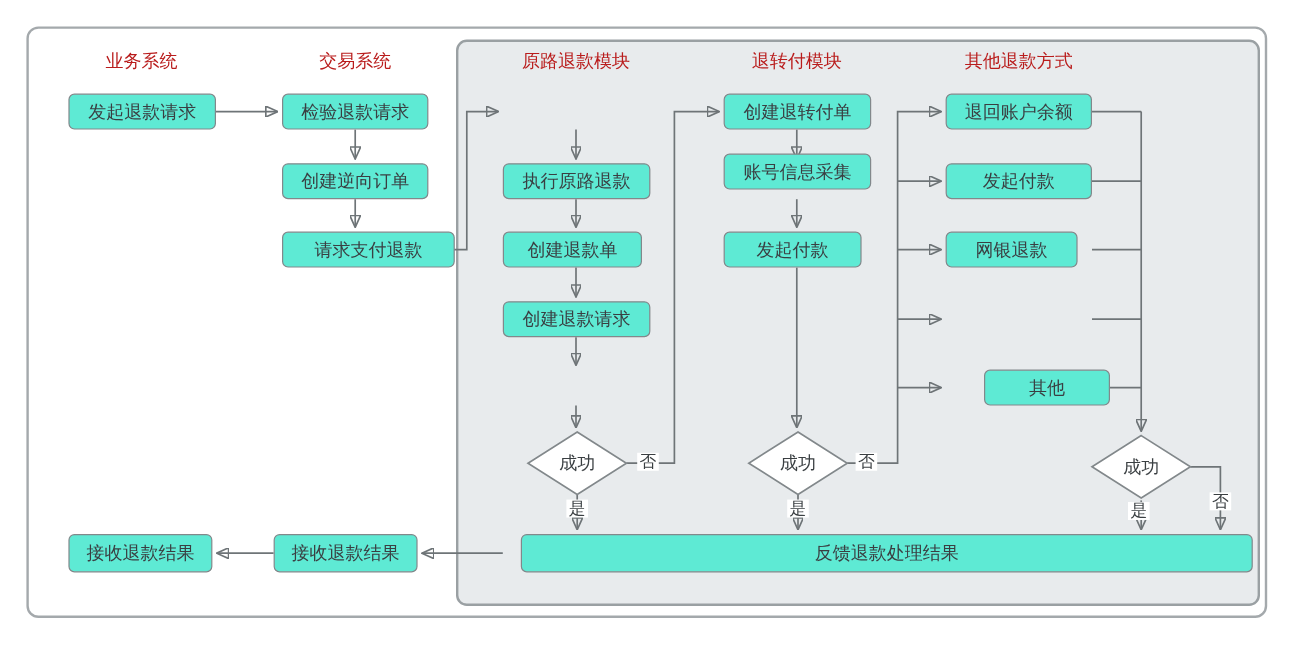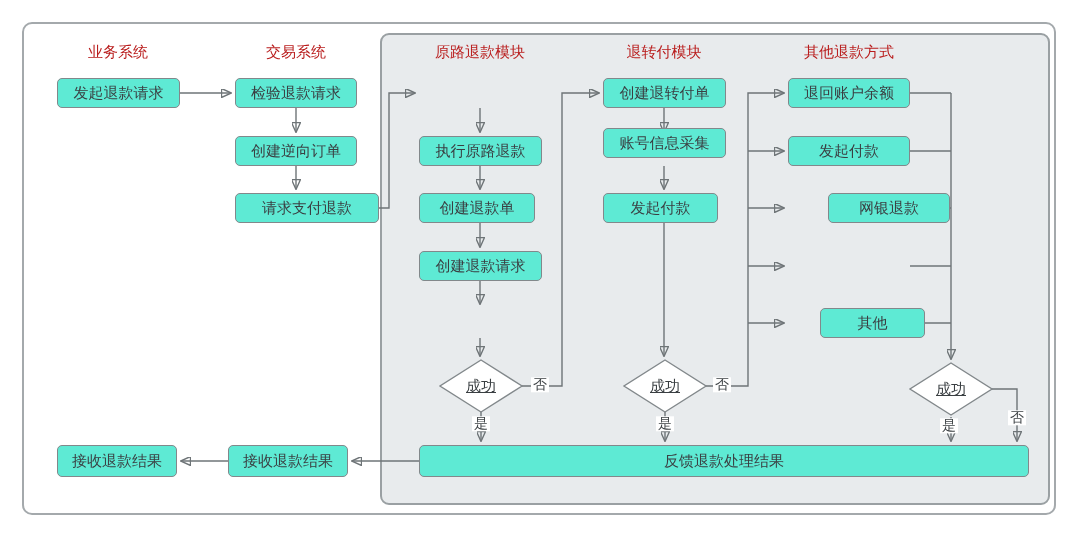--- a/index.html
+++ b/index.html
@@ -15,21 +15,21 @@
   .hdr  { position:absolute; transform:translateX(-50%); font-size:15px; color:#b91c1c;
           white-space:nowrap; line-height:16px; }
   .node { position:absolute; display:flex; align-items:center; justify-content:center;
           background:#5eead4; border:1.4px solid #82888b; border-radius:5px;
           font-size:15px; color:#3a3f42; white-space:nowrap; height:30px; }
   .diamond { position:absolute; }
   .diamond svg { display:block; }
   .diamond polygon { fill:#ffffff; stroke:#82888b; stroke-width:1.4; }
   .dlabel { position:absolute; left:0; top:0; width:100%; height:100%;
             display:flex; align-items:center; justify-content:center;
-            font-size:15px; color:#3a3f42;text-decoration:underline; }
+            font-size:15px; color:#3a3f42; }
   .lbl  { position:absolute; transform:translate(-50%,-50%); font-size:14px;
           color:#3a3f42; background:#ffffff; padding:0 2px; line-height:1.1;
           white-space:nowrap; }
 </style>
 </head>
 <body>
 
 <div class="canvas">
   <div class="outer"></div>
   <div class="panel"></div>
@@ -91,21 +91,21 @@
   <div class="node" style="left:419px; top:136px; width:123px">执行原路退款</div>
   <div class="node" style="left:419px; top:193px; width:116px">创建退款单</div>
   <div class="node" style="left:419px; top:251px; width:123px">创建退款请求</div>
 
   <div class="node" style="left:603px; top:78px; width:123px">创建退转付单</div>
   <div class="node" style="left:603px; top:128px; width:123px">账号信息采集</div>
   <div class="node" style="left:603px; top:193px; width:115px">发起付款</div>
 
   <div class="node" style="left:788px; top:78px; width:122px">退回账户余额</div>
   <div class="node" style="left:788px; top:136px; width:122px">发起付款</div>
-  <div class="node" style="left:828px; top:193px; width:122px">网银退款</div>
+  <div class="node" style="left:788px; top:193px; width:110px">网银退款</div>
   <div class="node" style="left:820px; top:308px; width:105px">其他</div>
 
   <div class="diamond" style="left:438px; top:358px; width:86px; height:56px">
     <svg width="86" height="56" viewBox="0 0 86 56">
       <polygon points="43,2 84,28 43,54 2,28"></polygon>
     </svg>
     <span class="dlabel">成功</span>
   </div>
   <div class="diamond" style="left:622px; top:358px; width:86px; height:56px">
     <svg width="86" height="56" viewBox="0 0 86 56">
@@ -120,14 +120,14 @@
     <span class="dlabel">成功</span>
   </div>
 
   <span class="lbl" style="left:540px; top:385px">否</span>
   <span class="lbl" style="left:481px; top:424px">是</span>
   <span class="lbl" style="left:722px; top:385px">否</span>
   <span class="lbl" style="left:665px; top:424px">是</span>
   <span class="lbl" style="left:949px; top:426px">是</span>
   <span class="lbl" style="left:1017px; top:418px">否</span>
 
-  <div class="node" style="left:419px; top:445px; width:610px; height:32px">反馈退款处理结果</div>
+  <div class="node" style="left:434px; top:445px; width:610px; height:32px">反馈退款处理结果</div>
 </div>
 
 </body></html>

